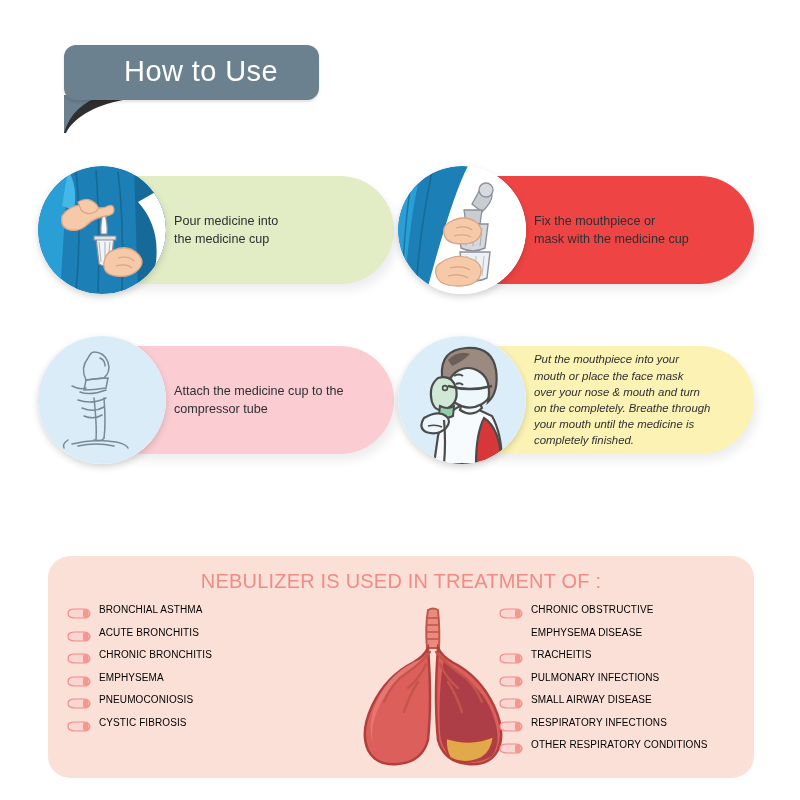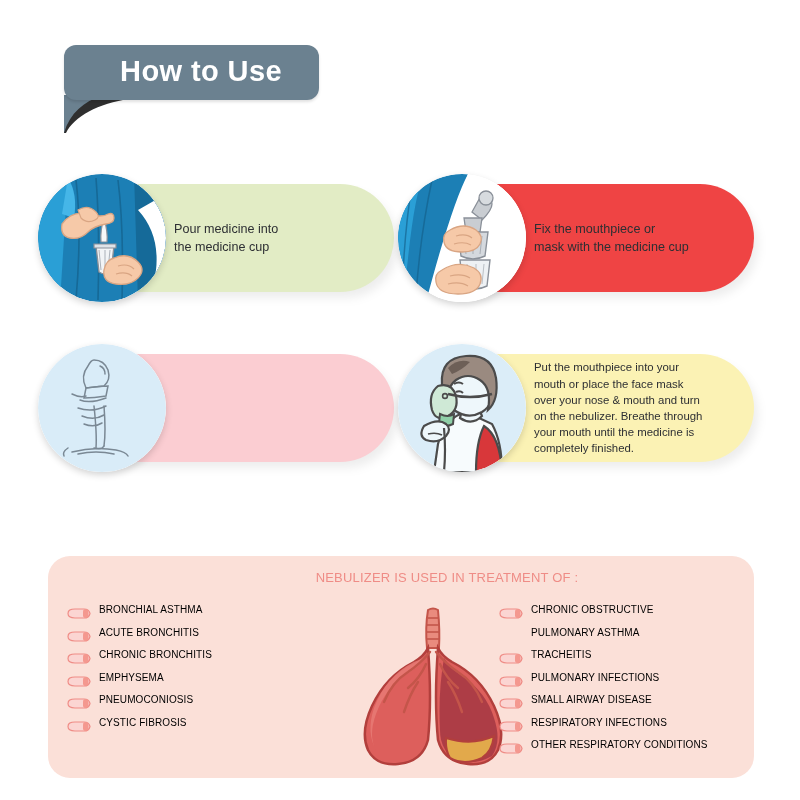--- a/index.html
+++ b/index.html
@@ -16,43 +16,43 @@
   
   .banner-wrap{position:absolute;left:64px;top:45px;width:255px;height:55px;}
   .banner{
     position:absolute;left:0;top:0;width:255px;height:55px;
     background:#6b8190;border-radius:12px;
     display:flex;align-items:center;justify-content:center;
     box-shadow:0 2px 3px rgba(0,0,0,.12);
   }
   .banner-title{
     color:#ffffff;font-size:29px;letter-spacing:.4px;
-    font-weight:700;line-height:1;padding-bottom:3px;margin-left:19px;
+    font-weight:400;line-height:1;padding-bottom:3px;margin-left:19px;
   }
   .fold{
     position:absolute;left:0;top:50px;width:70px;height:40px;overflow:hidden;
   }
   .fold svg{display:block;}
 
   
   .steps{position:absolute;left:0;top:168px;width:800px;height:330px;}
   .card{
     position:absolute;height:108px;border-radius:54px;
-    display:flex;align-items:center;margin-top:8px;
+    display:flex;align-items:center;
   }
   .card .shadow-pill{
     position:absolute;left:6px;top:8px;right:-4px;bottom:-6px;
     border-radius:54px;background:rgba(0,0,0,.07);
     filter:blur(5px);z-index:-1;
   }
   .card-text{
     font-size:12.6px;color:#2d2f33;line-height:1.45;
     margin-left:128px;padding-right:12px;
   }
-  .card-text.small{font-size:11.4px;line-height:1.42;}
+  .card-text.small{font-size:11.4px;line-height:1.42;font-style:italic;}
 
   .card-1{left:46px;top:8px;width:348px;background:#e2ecc5;}
   .card-2{left:406px;top:8px;width:348px;background:#ef4444;}
   .card-3{left:46px;top:178px;width:348px;background:#fbcdd2;}
   .card-4{left:406px;top:178px;width:348px;background:#fbf2b4;}
 
   .thumb{
     position:absolute;left:-8px;top:-10px;width:128px;height:128px;
     border-radius:50%;overflow:hidden;
     box-shadow:0 3px 7px rgba(0,0,0,.16);
@@ -60,23 +60,22 @@
   }
   .thumb svg{display:block;width:128px;height:128px;}
 
   
   .panel{
     position:absolute;left:48px;top:556px;width:706px;height:222px;
     background:#fbe0d8;border-radius:22px;
   }
   .panel-title{
     position:absolute;left:0;top:14px;width:706px;text-align:center;
-    color:#ef8c86;font-size:13px;letter-spacing:.2px;
+    color:#ef8c86;font-size:20px;letter-spacing:.2px;
     font-stretch:condensed;
-    margin-left:46px;
   }
   .col{position:absolute;top:48px;}
   .col-left{left:18px;width:270px;}
   .col-right{left:450px;width:262px;}
   .item{display:flex;align-items:flex-start;margin-bottom:4.5px;min-height:18px;}
   .bullet{width:26px;height:13px;flex:0 0 26px;margin-top:3px;margin-right:7px;}
   .bullet svg{display:block;}
   .bullet.blank{visibility:hidden;}
   .item-label{
     font-size:10px;color:#000000;letter-spacing:.1px;line-height:1.12;
@@ -232,20 +231,24 @@
               <path d="M56,62 q3,28 2,42"></path>
               <path d="M66,62 q2,26 0,40"></path>
               <path d="M56,104 q8,2 10,-2"></path>
               <path d="M34,108 q22,-6 44,-2 q10,2 12,6"></path>
               <path d="M40,110 q18,-4 36,0"></path>
               <path d="M30,104 q-6,4 -4,8"></path>
             </g>
           </g>
         </svg>
       </div>
+      <div class="card-text">
+        <div>Attach the medicine cup to the</div>
+        <div>compressor tube</div>
+      </div>
     </div>
 
     <div class="card card-4">
       <div class="shadow-pill"></div>
       <div class="thumb">
         <svg viewBox="0 0 128 128">
           <defs>
               <clipPath id="c4">
                 <circle cx="64" cy="64" r="64"></circle>
               </clipPath>
@@ -277,21 +280,21 @@
             <path d="M30,90 q8,-2 14,1" fill="none" stroke="#4b4b4b" stroke-width="1.6"></path>
 
             <path d="M46,84 q2,22 0,44" fill="none" stroke="#4b4b4b" stroke-width="2.2"></path>
           </g>
         </svg>
       </div>
       <div class="card-text small">
         <div>Put the mouthpiece into your</div>
         <div>mouth or place the face mask</div>
         <div>over your nose &amp; mouth and turn</div>
-        <div>on the nebulizer. Breathe through</div>
+        <div>on the completely. Breathe through</div>
         <div>your mouth until the medicine is</div>
         <div>completely finished.</div>
       </div>
     </div>
   </div>
 
   <div class="panel">
     <div class="panel-title">NEBULIZER IS USED IN TREATMENT OF :</div>
 
     <div class="col col-left">
@@ -388,21 +391,21 @@
               <path d="M2,6.5 q0,-4.5 7,-4.5 h9 q5,0 6,4.5 q-1,4.5 -6,4.5 h-9 q-7,0 -7,-4.5 Z" fill="#fbd5d2" stroke="#ef8c86" stroke-width="1.2"></path>
               <rect x="17" y="2" width="5.5" height="9" rx="2.7" fill="#f4988f"></rect>
             </svg>
         </span>
         <span class="item-label">CHRONIC OBSTRUCTIVE</span>
       </div>
       <div class="item">
         <span class="bullet blank">
           <svg width="26" height="13" viewBox="0 0 26 13"></svg>
         </span>
-        <span class="item-label">PULMONARY ASTHMA</span>
+        <span class="item-label">EMPHYSEMA DISEASE</span>
       </div>
       <div class="item">
         <span class="bullet">
           <svg width="26" height="13" viewBox="0 0 26 13">
               <path d="M2,6.5 q0,-4.5 7,-4.5 h9 q5,0 6,4.5 q-1,4.5 -6,4.5 h-9 q-7,0 -7,-4.5 Z" fill="#fbd5d2" stroke="#ef8c86" stroke-width="1.2"></path>
               <rect x="17" y="2" width="5.5" height="9" rx="2.7" fill="#f4988f"></rect>
             </svg>
         </span>
         <span class="item-label">TRACHEITIS</span>
       </div>

